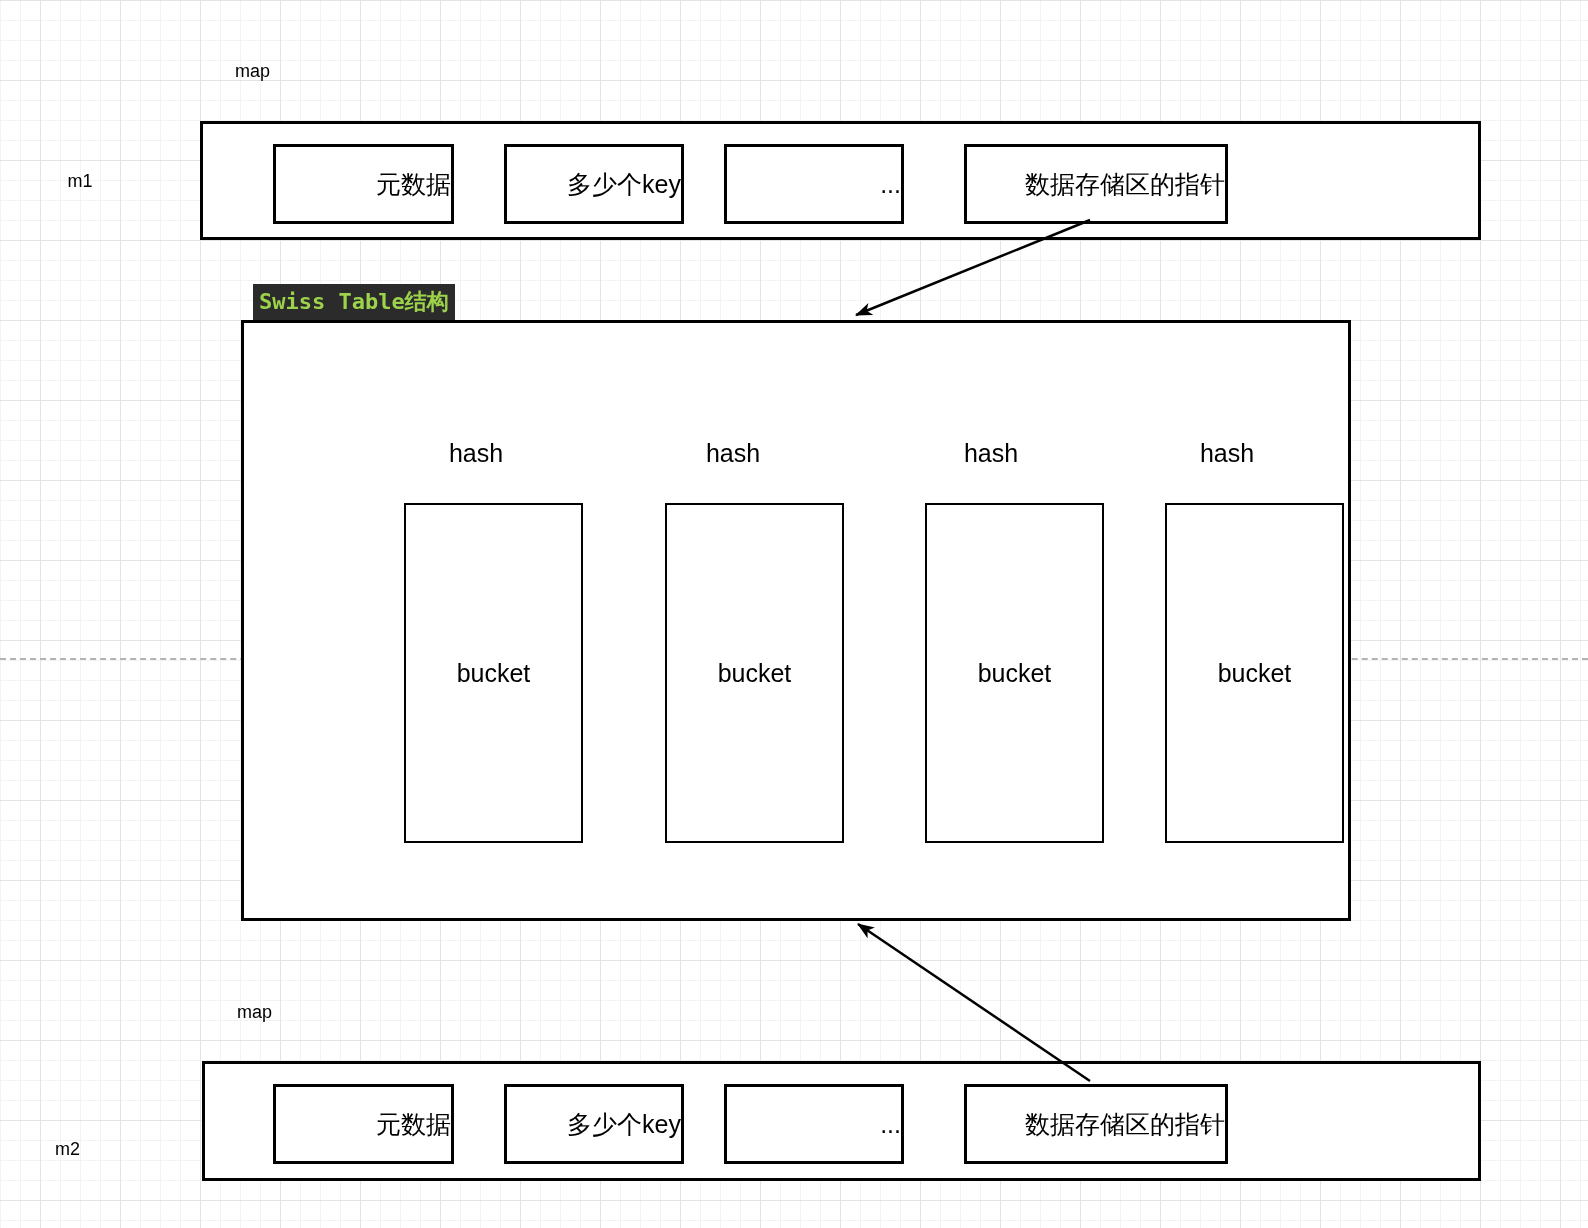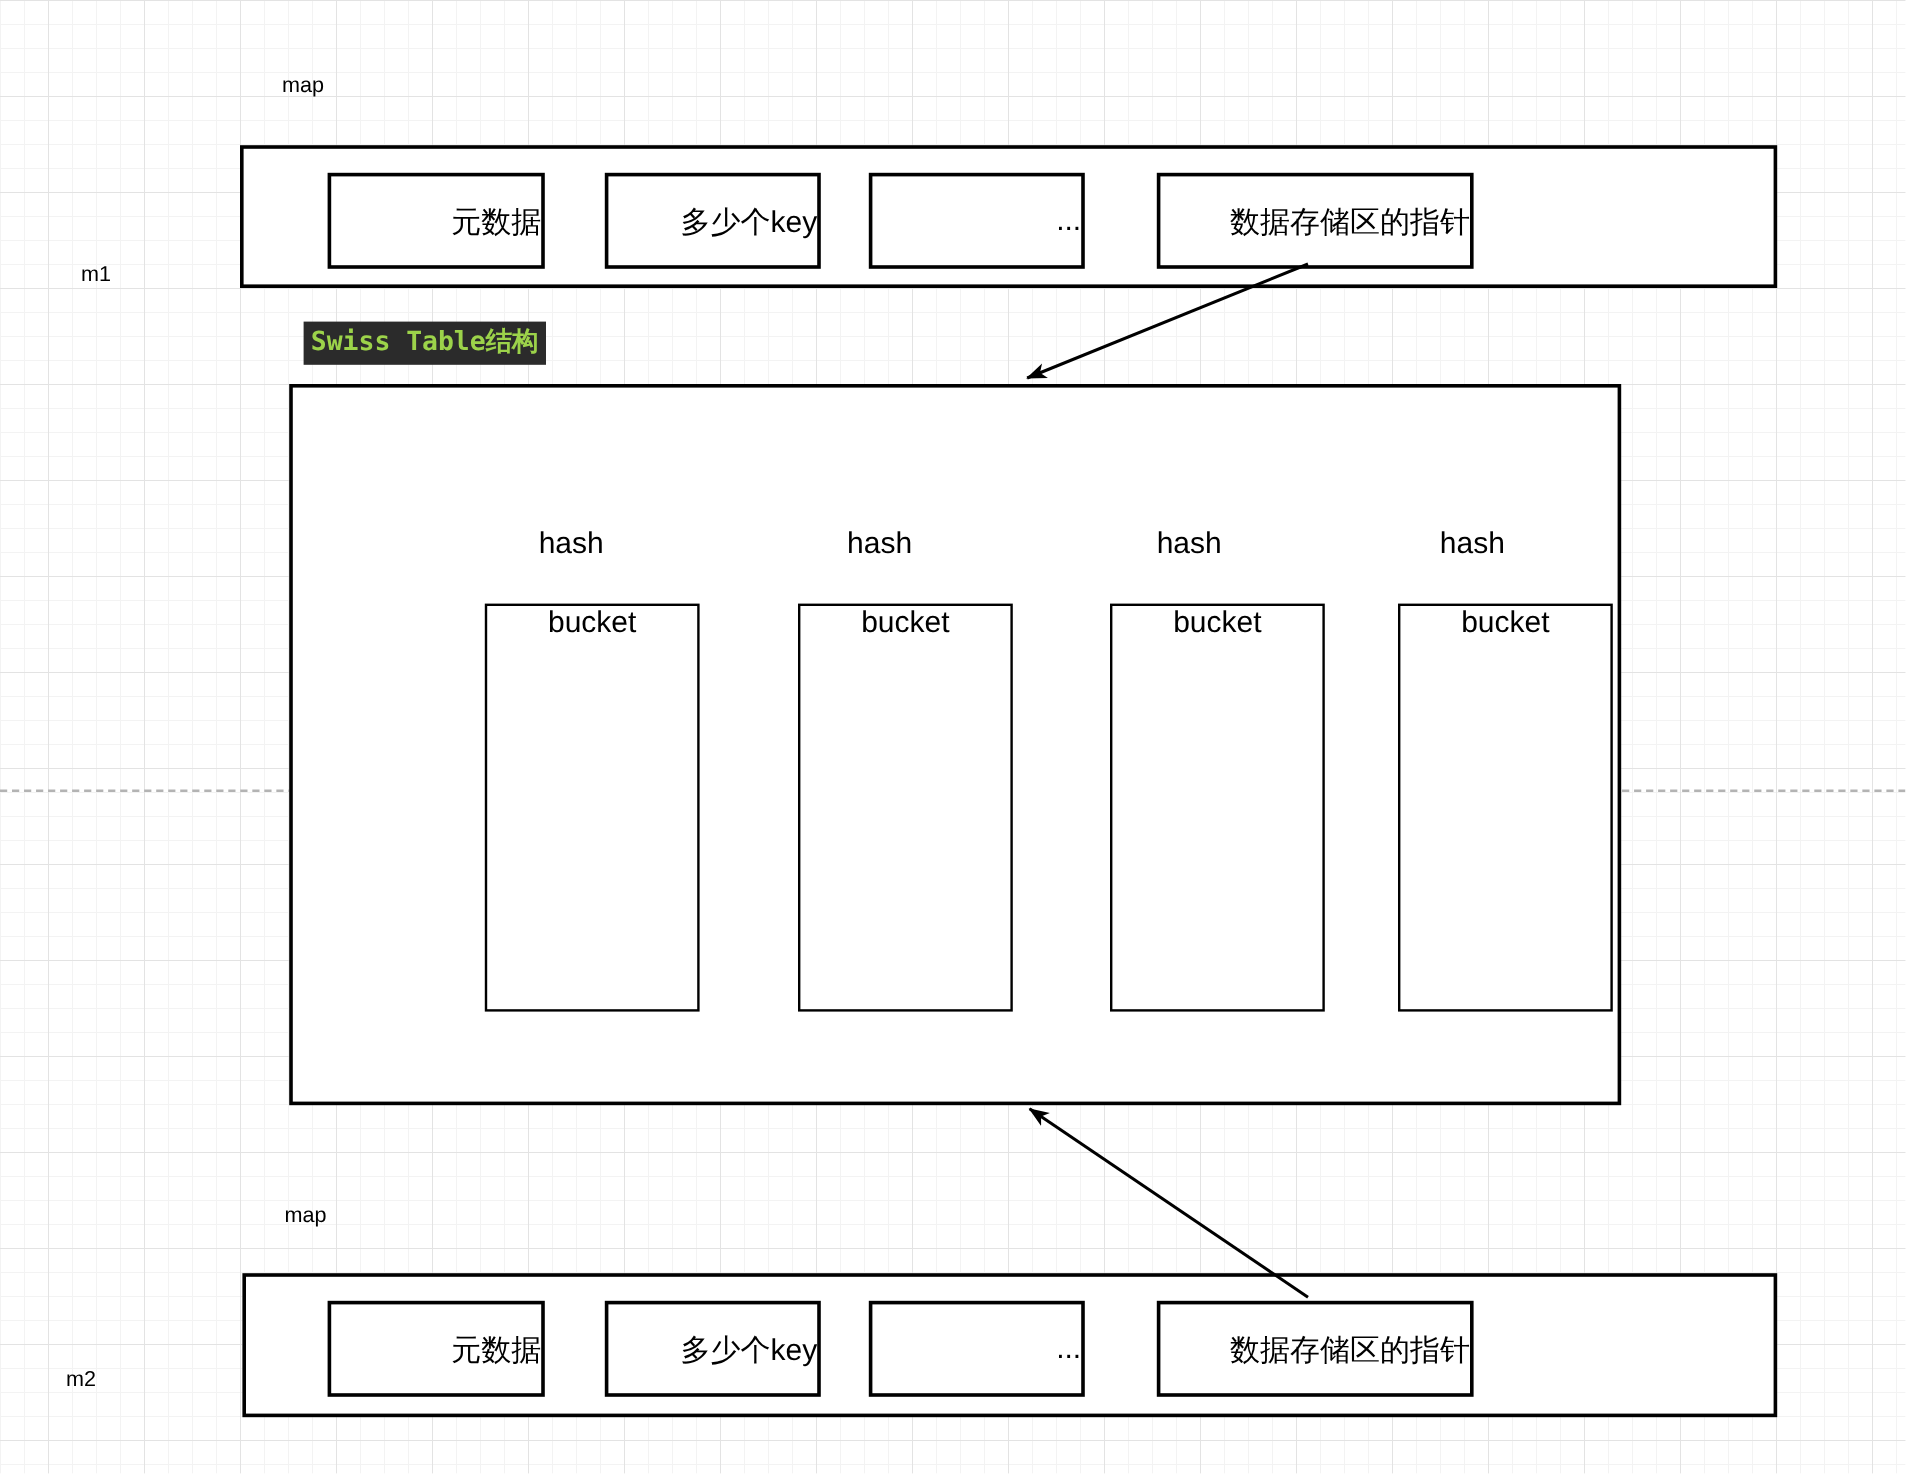--- a/index.html
+++ b/index.html
@@ -20,40 +20,40 @@
   }
   .dashed-guide{
     position:absolute;left:0;top:658px;width:1588px;height:0;
     border-top:2px dashed #b3b3b3;z-index:1;
   }
   .shape{position:absolute;box-sizing:border-box;background:#fff;border:3px solid #000;z-index:2;}
   .txt{position:absolute;z-index:2;font-size:18px;line-height:30px;white-space:nowrap;}
   .field-box{position:absolute;box-sizing:border-box;background:#fff;border:3px solid #000;
     display:flex;align-items:center;justify-content:flex-end;font-size:25px;}
   .bucket{position:absolute;box-sizing:border-box;background:#fff;border:2.5px solid #000;
-    display:flex;align-items:flex-start;justify-content:center;font-size:25px;}
+    display:flex;align-items:center;justify-content:center;font-size:25px;}
   .hash-label{position:absolute;width:120px;height:30px;text-align:center;font-size:25px;line-height:30px;}
   .swiss-title{
-    position:absolute;left:253px;top:268px;height:36px;z-index:2;
+    position:absolute;left:253px;top:284px;height:36px;z-index:2;
     background:#2b2b2b;color:#9cd34a;
     font-family:"DejaVu Sans Mono","Liberation Mono",monospace;
     font-weight:bold;font-size:22px;line-height:36px;padding:0 6px;white-space:nowrap;
   }
   .arrow-layer{position:absolute;left:0;top:0;width:1588px;height:1228px;z-index:3;pointer-events:none;}
 </style>
 </head>
 <body>
 
 <div class="canvas">
 
   <div class="dashed-guide"></div>
 
   <div class="txt" style="left:235px;top:56px;">map</div>
 
-  <div class="txt" style="left:55px;top:166px;width:50px;text-align:center;margin-top:47px;">m1</div>
+  <div class="txt" style="left:55px;top:166px;width:50px;text-align:center;">m1</div>
 
   <div class="shape" style="left:200px;top:121px;width:1281px;height:119px;">
     <div class="field-box" style="left:70px;top:20px;width:181px;height:80px;">
       <span>元数据</span>
     </div>
     <div class="field-box" style="left:301px;top:20px;width:180px;height:80px;">
       <span>多少个key</span>
     </div>
     <div class="field-box" style="left:521px;top:20px;width:180px;height:80px;">
       <span>...</span>

